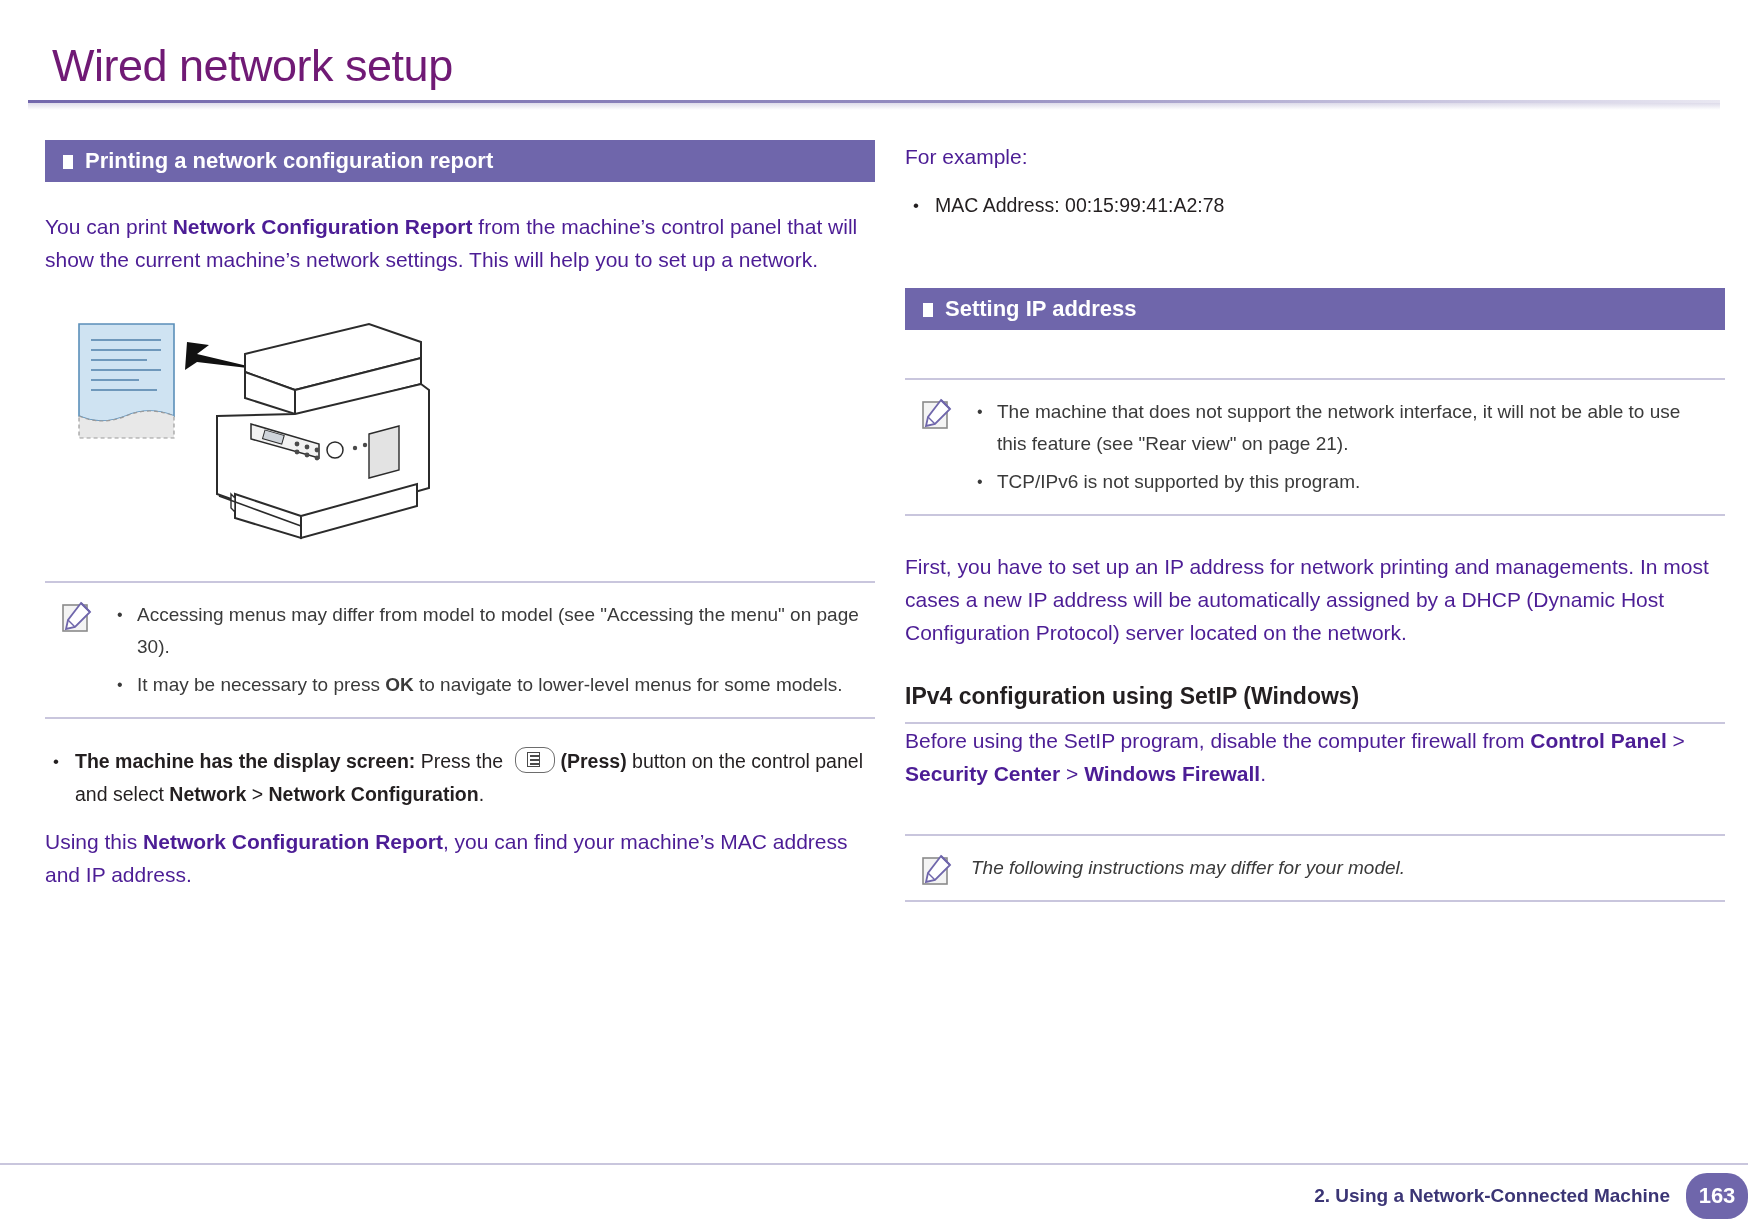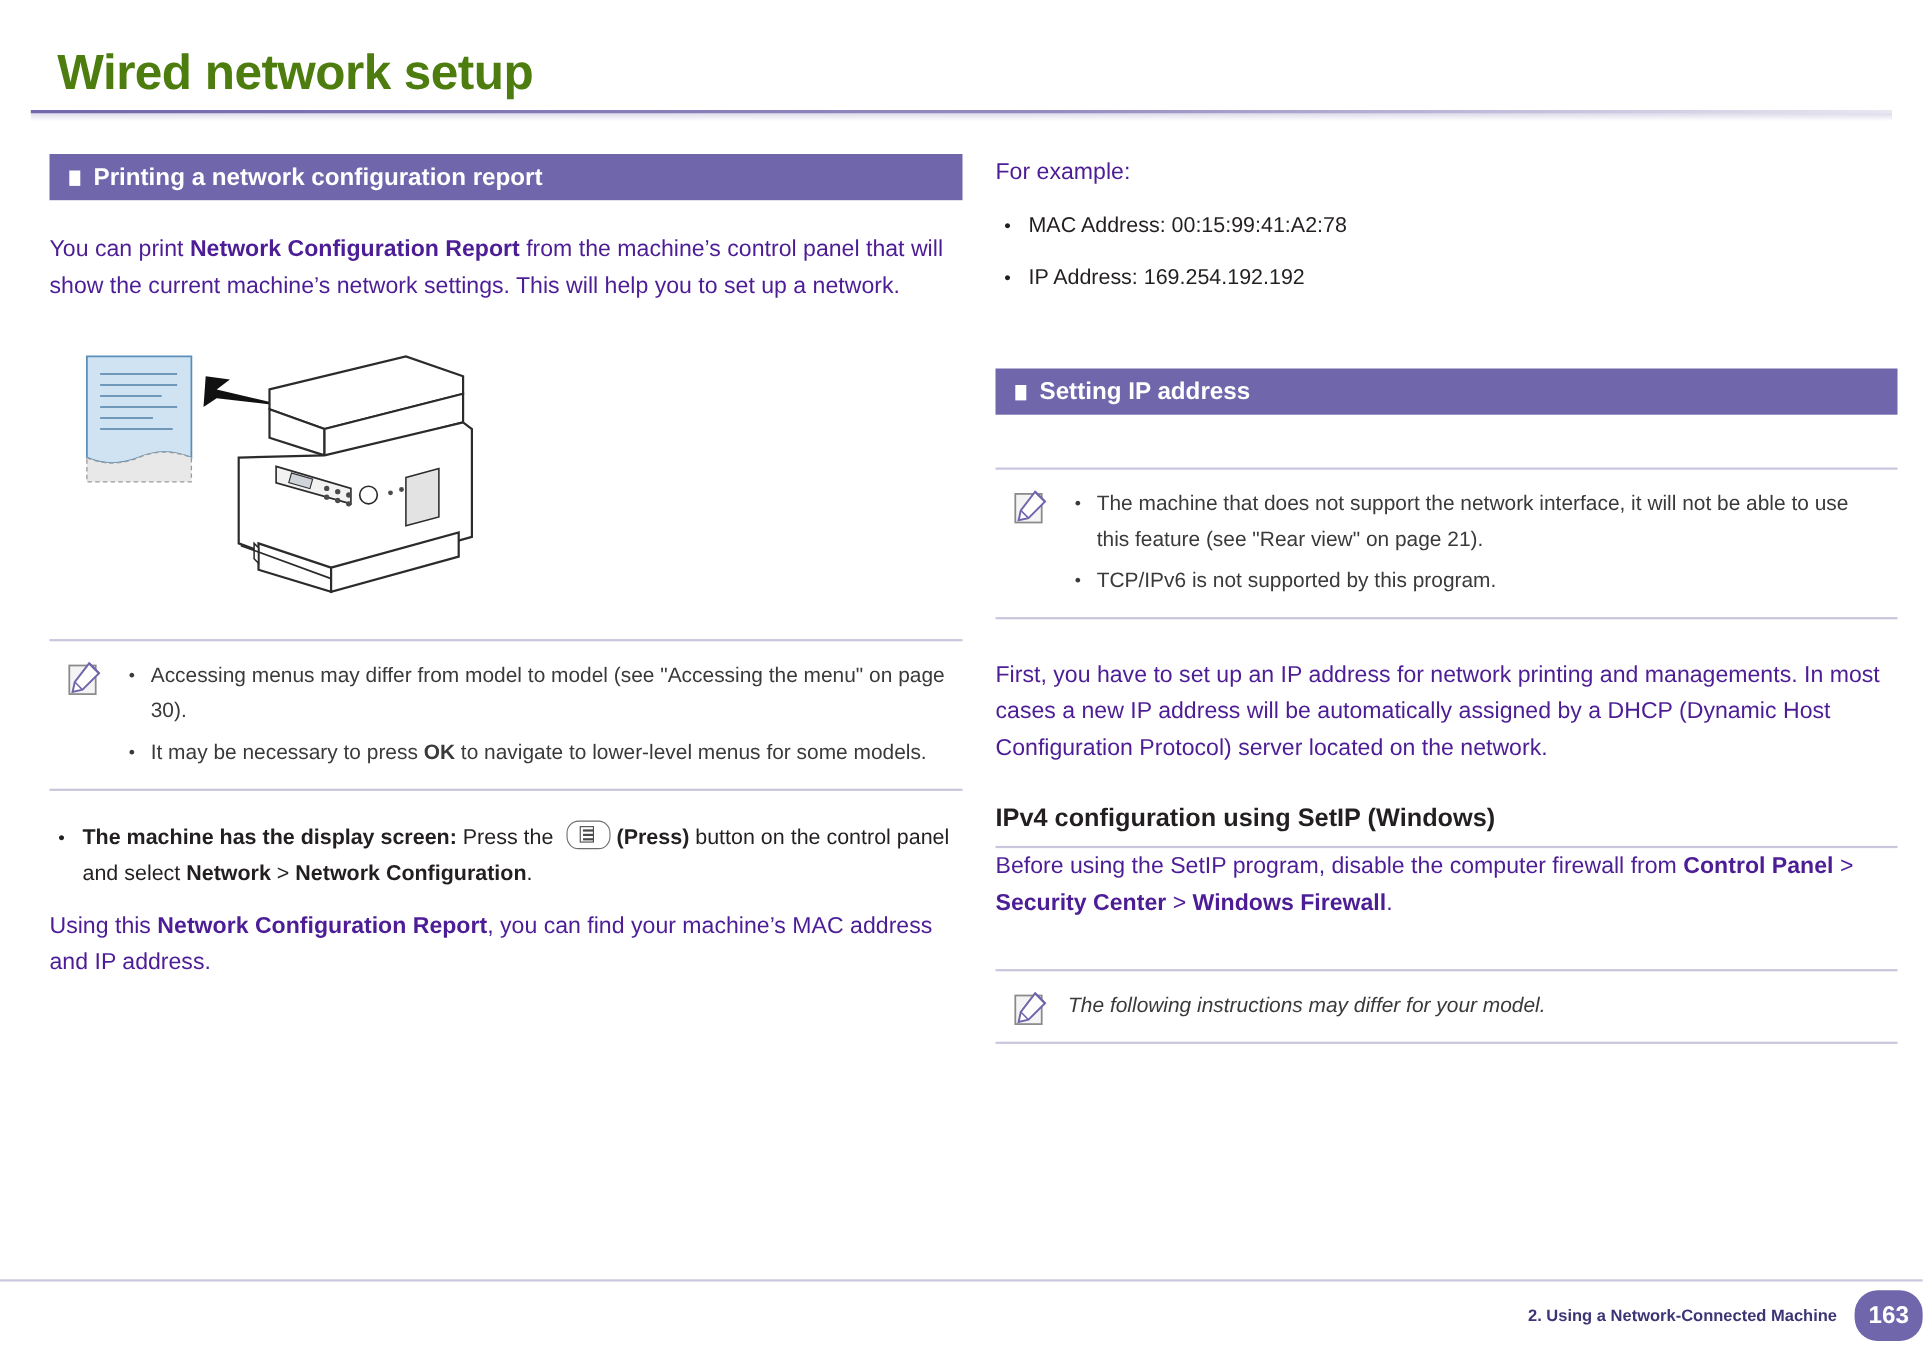--- a/index.html
+++ b/index.html
@@ -18,23 +18,23 @@
   .page {
     position: absolute;
     inset: 0;
   }
   
   .page-title {
     position: absolute;
     left: 52px;
     top: 10px;
     font-size: 45px;
-    font-weight: bold;
+    font-weight: normal;
     letter-spacing: -0.5px;
-    color: #4d7c0f;
+    color: #701a75;
   }
   .title-rule {
     position: absolute;
     left: 28px;
     right: 28px;
     top: 100px;
     height: 3px;
     background: linear-gradient(to right, #6b5fa8 0%, #8e86bd 55%, #e8e6f1 100%);
     opacity: 0.95;
   }
@@ -213,21 +213,21 @@
     position: absolute;
     right: 0;
     bottom: 8px;
     height: 46px;
     display: flex;
     align-items: stretch;
   }
   .footer-text {
     background: #ffffff;
     color: #3b3575;
-    font-size: 15px;
+    font-size: 19px;
     font-weight: bold;
     display: flex;
     align-items: center;
     padding-right: 16px;
   }
   .footer-page {
     background: #6f66ab;
     color: #ffffff;
     font-size: 22px;
     font-weight: bold;
@@ -335,21 +335,20 @@
     <p class="body"><span>Using this </span><b>Network Configuration Report</b><span>, you can find your machine’s MAC address and IP address.</span></p>
 
   </div>
 
   <div class="col-right">
 
     <p class="body" style="margin-bottom:16px;">For example:</p>
 
     <ul class="bullets">
       <li>MAC Address: 00:15:99:41:A2:78</li>
-      <li>IP Address: 169.254.192.192</li>
     </ul>
 
     <div class="section-bar" style="margin-top:66px;">
       <span class="marker"></span><span>Setting IP address</span>
     </div>
 
     <div class="note" style="margin-top:48px;">
       <span class="note-icon">
         <svg width="34" height="34" viewBox="0 0 34 34" xmlns="http://www.w3.org/2000/svg">
           <rect x="4" y="4" width="24" height="26" fill="#f4f4f4" stroke="#8a8a8a" stroke-width="1.6"></rect>

